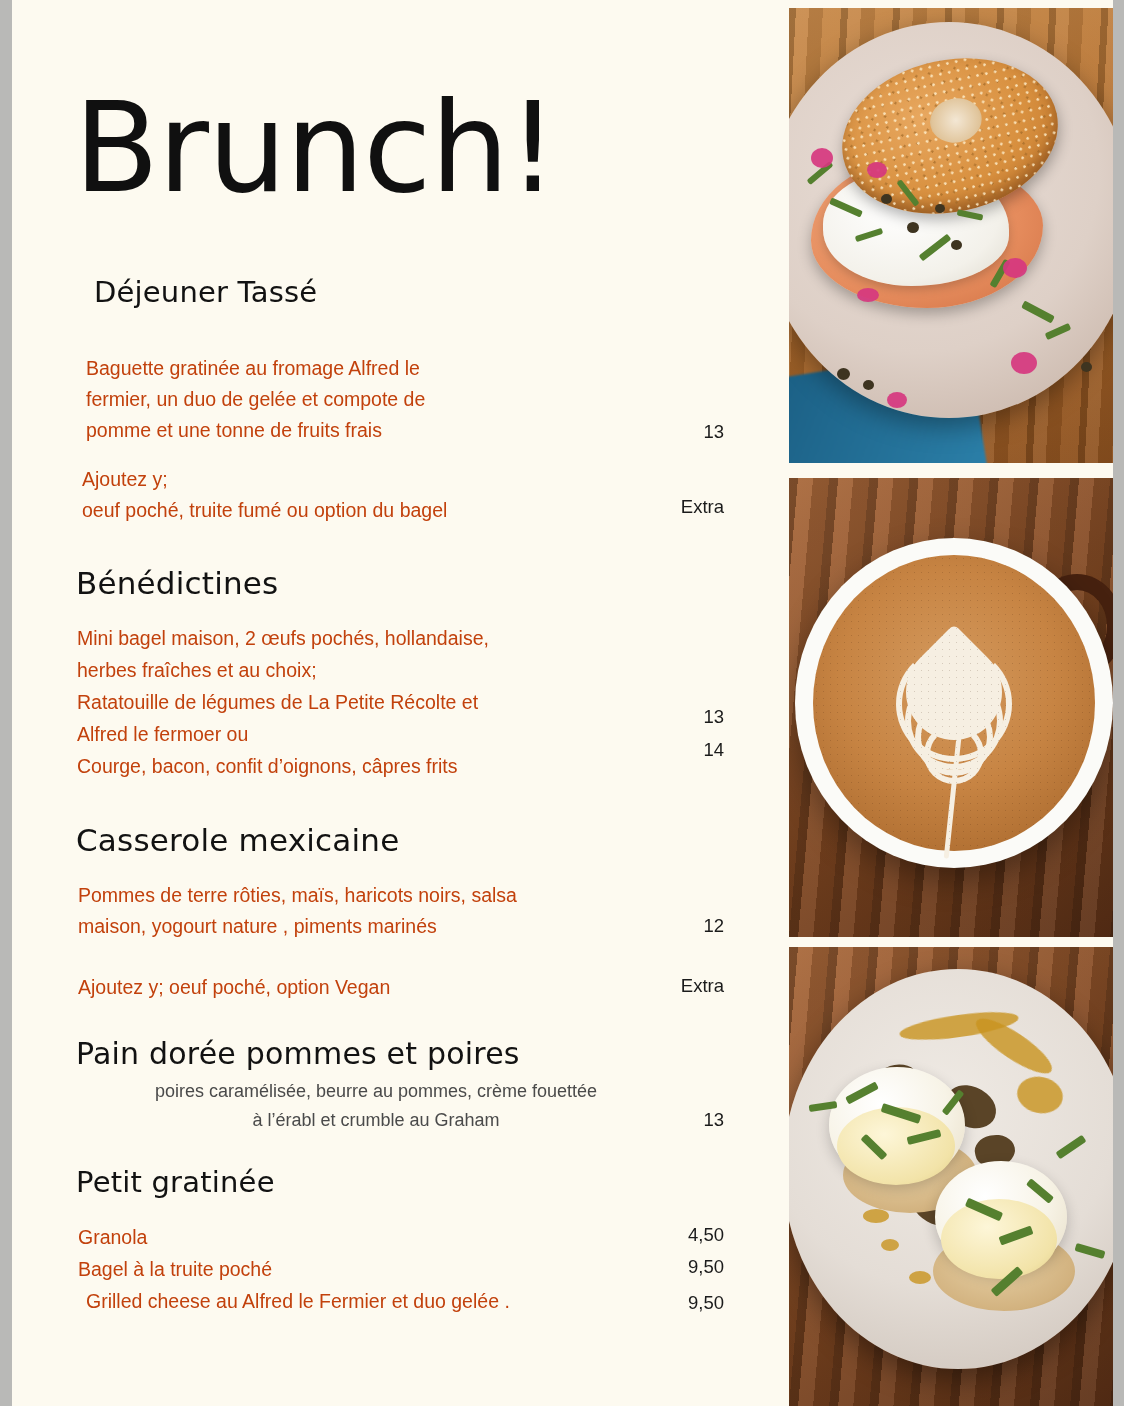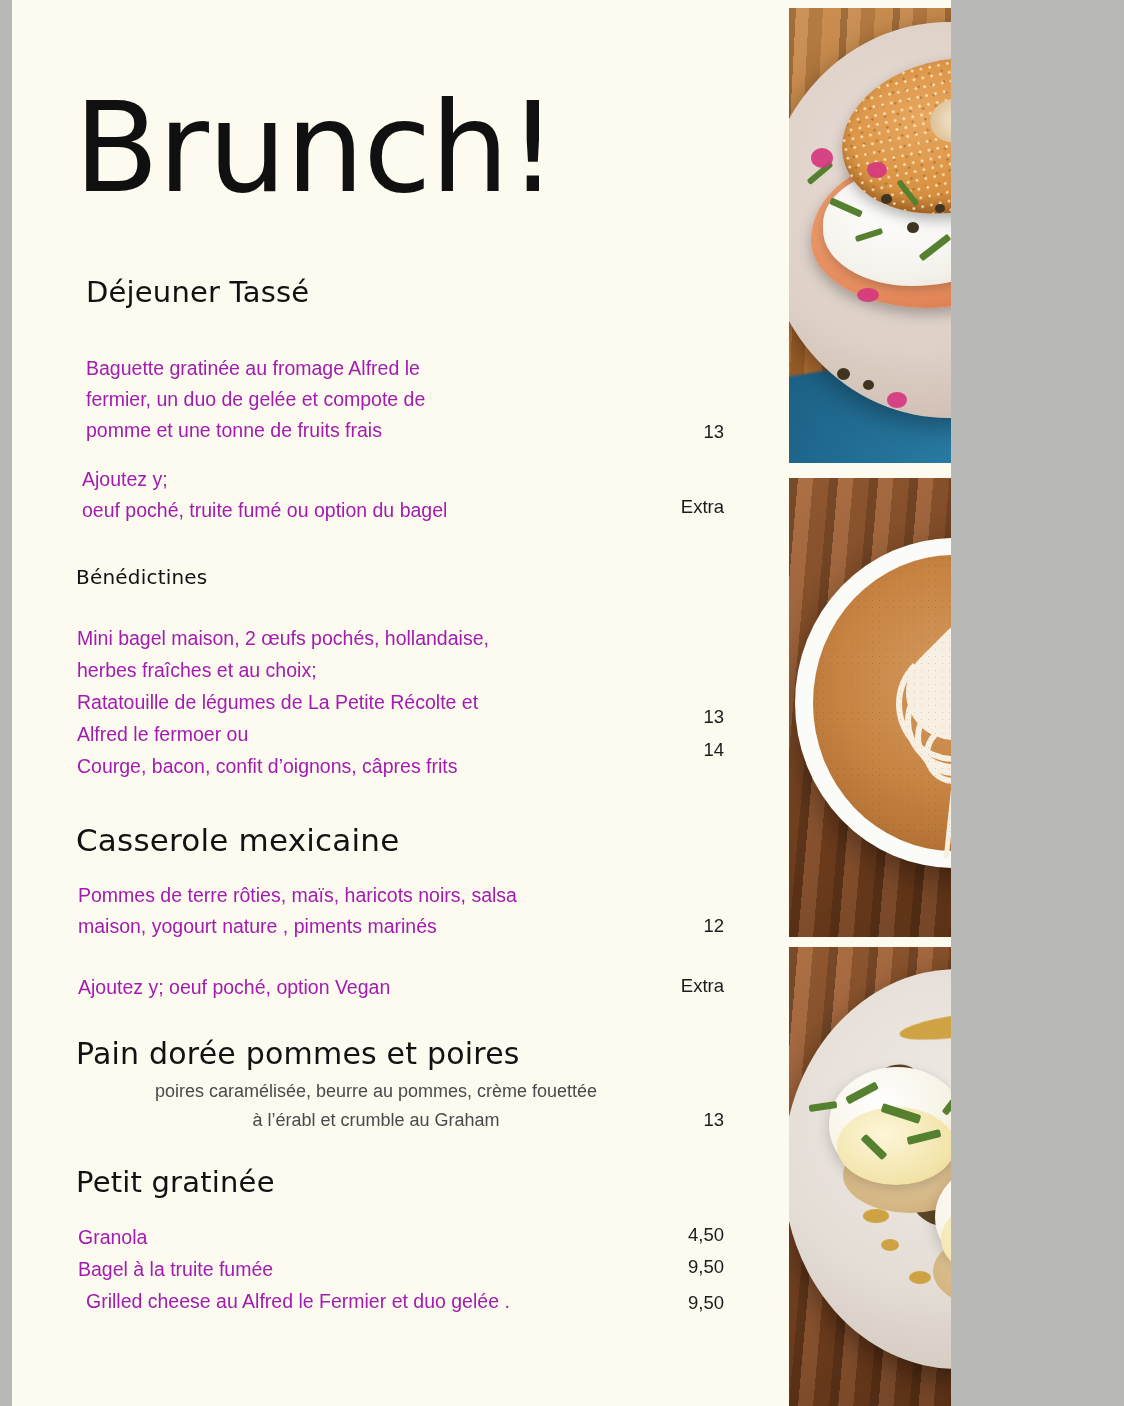--- a/index.html
+++ b/index.html
@@ -4,21 +4,21 @@
 <style>
   html,body{margin:0;padding:0;}
   body{
     width:1124px;height:1406px;
     background:#b9b9b7;
     font-family:"Liberation Sans", sans-serif;
     overflow:hidden;
   }
   .page{
     position:absolute;left:12px;top:0;
-    width:939px;height:1406px;
+    width:1101px;height:1406px;
     background:#fdfaf0;
     overflow:hidden;
   }
   
   .col-text{
     position:absolute;left:0;top:0;
     width:777px;height:1406px;
   }
   .title{
     position:absolute;left:62px;top:86px;
@@ -29,21 +29,21 @@
   }
   .section{position:absolute;left:0;width:777px;}
   .sec-head{
     color:#121212;
     font-weight:500;
     letter-spacing:.2px;
     font-family:"DejaVu Sans", sans-serif;
   }
   .row{position:relative;}
   .desc{
-    color:#a21caf;
+    color:#c2410c;
     font-size:19.5px;
     line-height:31px;
     white-space:pre-line;
   }
   .desc.light{
     color:#4a4a4a;
     font-size:18px;
     line-height:29px;
     text-align:center;
     width:600px;
@@ -213,38 +213,38 @@
 </head>
 <body>
 
 <div class="page">
 
   <div class="col-text">
 
     <div class="title">Brunch!</div>
 
     <div class="section" style="top:275px;">
-      <div class="sec-head" style="position:absolute;left:74px;top:0;font-size:29px;">Déjeuner Tassé</div>
+      <div class="sec-head" style="position:absolute;left:82px;top:0;font-size:29px;">Déjeuner Tassé</div>
 
       <div class="row">
         <div class="desc" style="position:absolute;left:74px;top:78px;">Baguette gratinée au fromage Alfred le
 fermier, un duo de gelée et compote de
 pomme et une tonne de fruits frais</div>
         <div class="price" style="left:622px;top:145px;">13</div>
       </div>
 
       <div class="row">
         <div class="desc" style="position:absolute;left:70px;top:189px;">Ajoutez y;
 oeuf poché, truite fumé ou option du bagel</div>
         <div class="price" style="left:622px;top:220px;">Extra</div>
       </div>
     </div>
 
     <div class="section" style="top:565px;">
-      <div class="sec-head" style="position:absolute;left:64px;top:0;font-size:20px;">Bénédictines</div>
+      <div class="sec-head" style="position:absolute;left:64px;top:0;font-size:31px;">Bénédictines</div>
 
       <div class="row">
         <div class="desc" style="position:absolute;left:65px;top:57px;line-height:32px;">Mini bagel maison, 2 œufs pochés, hollandaise,
 herbes fraîches et au choix;
 Ratatouille de légumes de La Petite Récolte et
 Alfred le fermoer ou
 Courge, bacon, confit d’oignons, câpres frits</div>
         <div class="price" style="left:622px;top:140px;">13</div>
         <div class="price" style="left:622px;top:173px;">14</div>
       </div>
@@ -276,21 +276,21 @@
     </div>
 
     <div class="section" style="top:1165px;">
       <div class="sec-head" style="position:absolute;left:64px;top:0;font-size:29px;">Petit gratinée</div>
 
       <div class="row">
         <div class="desc" style="position:absolute;left:66px;top:57px;">Granola</div>
         <div class="price" style="left:622px;top:58px;">4,50</div>
       </div>
       <div class="row">
-        <div class="desc" style="position:absolute;left:66px;top:89px;">Bagel à la truite fumée</div>
+        <div class="desc" style="position:absolute;left:66px;top:89px;">Bagel à la truite poché</div>
         <div class="price" style="left:622px;top:90px;">9,50</div>
       </div>
       <div class="row">
         <div class="desc" style="position:absolute;left:66px;top:121px;margin-left:8px;">Grilled cheese au Alfred le Fermier et duo gelée .</div>
         <div class="price" style="left:622px;top:126px;">9,50</div>
       </div>
     </div>
 
   </div>
 

